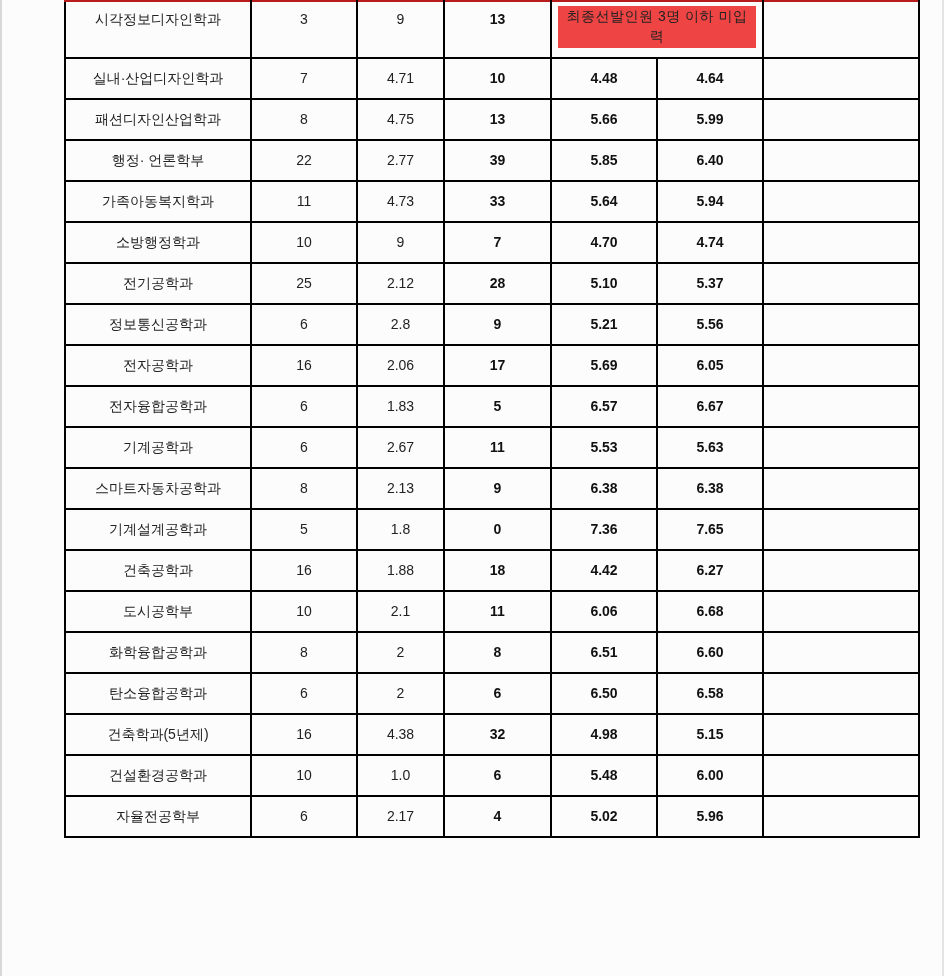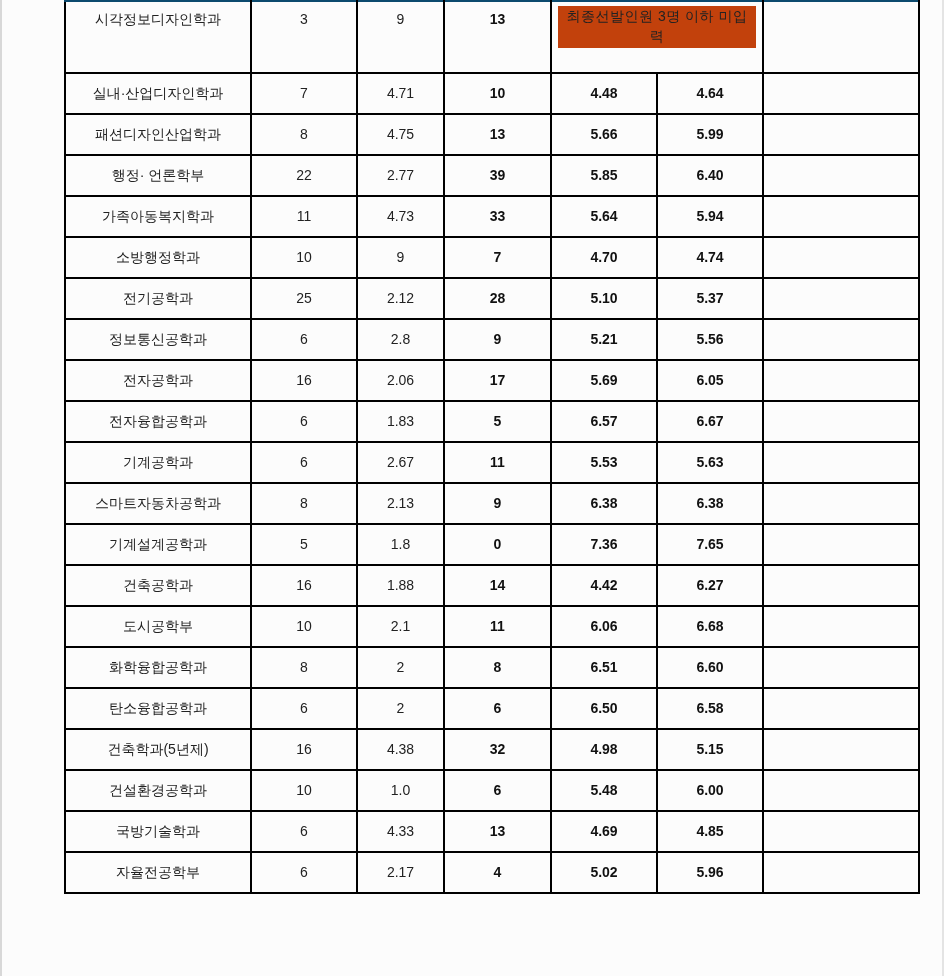--- a/index.html
+++ b/index.html
@@ -41,22 +41,22 @@
       vertical-align: top;
       padding: 0;
       height: 39px;
       font-size: 14px;
       line-height: 20px;
       padding-top: 9px;
       box-sizing: border-box;
       height: 41px;
     }
     table.grid tr.first td {
-      border-top: 2px solid #0c4a6e;
-      height: 72px;
+      border-top: 2px solid #b91c1c;
+      height: 57px;
       padding-top: 7px;
     }
     td.name {
       font-size: 15px;
       color: #222;
     }
     td.num {
       font-size: 14px;
       color: #222;
     }
@@ -68,21 +68,21 @@
     td.note {
       font-size: 14px;
       line-height: 24px;
       color: #222;
       padding-left: 4px !important;
       padding-right: 4px !important;
       padding-top: 4px !important;
     }
     td.note span.inner {
       display: block;
-      background: #c2410c;
+      background: #ef4444;
       margin: 0 2px;
       padding: 0 4px 2px 4px;
       letter-spacing: 0.5px;
     }
     col.c1 { width: 186px; }
     col.c2 { width: 106px; }
     col.c3 { width: 87px; }
     col.c4 { width: 107px; }
     col.c5 { width: 106px; }
     col.c6 { width: 106px; }
@@ -220,21 +220,21 @@
         <td class="num">1.8</td>
         <td class="bold">0</td>
         <td class="bold">7.36</td>
         <td class="bold">7.65</td>
         <td></td>
       </tr>
       <tr>
         <td class="name">건축공학과</td>
         <td class="num">16</td>
         <td class="num">1.88</td>
-        <td class="bold">14</td>
+        <td class="bold">18</td>
         <td class="bold">4.42</td>
         <td class="bold">6.27</td>
         <td></td>
       </tr>
       <tr>
         <td class="name">도시공학부</td>
         <td class="num">10</td>
         <td class="num">2.1</td>
         <td class="bold">11</td>
         <td class="bold">6.06</td>
@@ -271,29 +271,20 @@
       <tr>
         <td class="name">건설환경공학과</td>
         <td class="num">10</td>
         <td class="num">1.0</td>
         <td class="bold">6</td>
         <td class="bold">5.48</td>
         <td class="bold">6.00</td>
         <td></td>
       </tr>
       <tr>
-        <td class="name">국방기술학과</td>
-        <td class="num">6</td>
-        <td class="num">4.33</td>
-        <td class="bold">13</td>
-        <td class="bold">4.69</td>
-        <td class="bold">4.85</td>
-        <td></td>
-      </tr>
-      <tr>
         <td class="name">자율전공학부</td>
         <td class="num">6</td>
         <td class="num">2.17</td>
         <td class="bold">4</td>
         <td class="bold">5.02</td>
         <td class="bold">5.96</td>
         <td></td>
       </tr>
     </tbody>
 </table>

